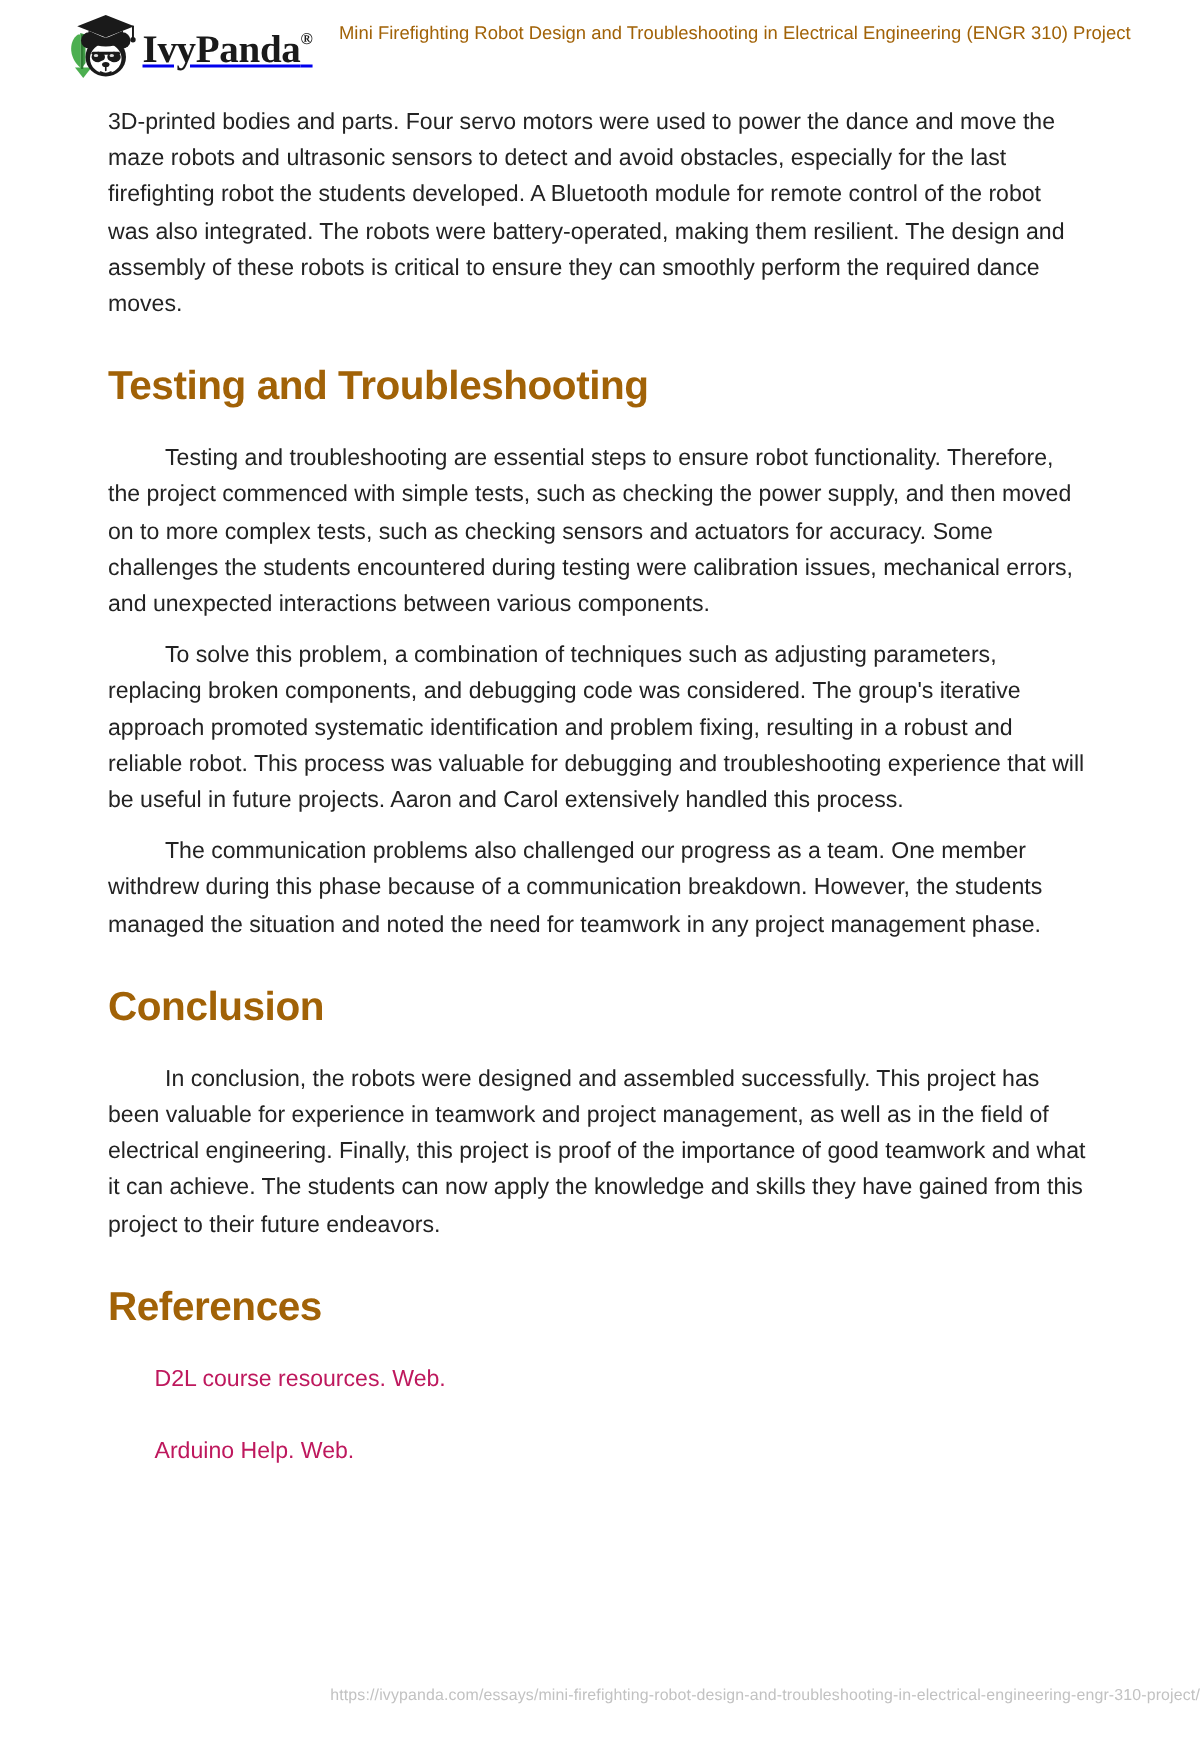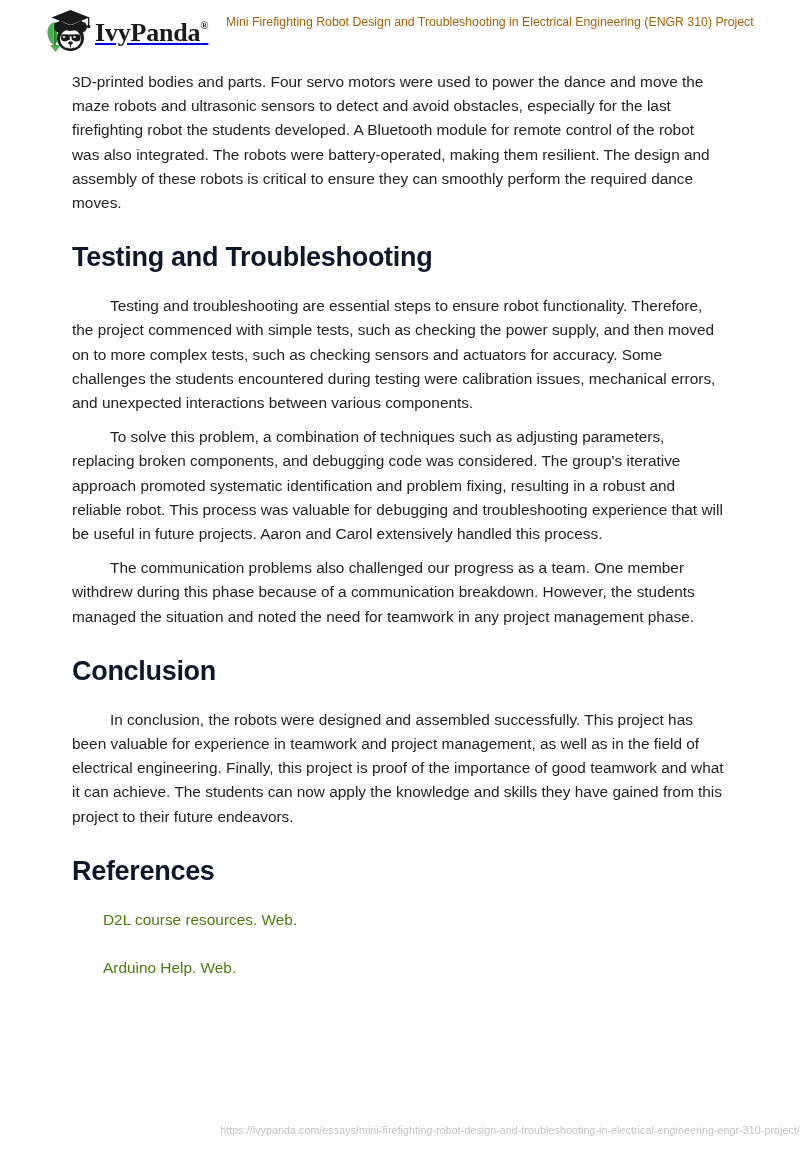--- a/index.html
+++ b/index.html
@@ -91,41 +91,41 @@
     text-indent: 38px;
   }
   .para-gap {
     height: 10px;
   }
   h2.section-heading {
     margin: 0;
     font-size: 27px;
     line-height: 34px;
     font-weight: bold;
-    color: #0f172a;
+    color: #a16207;
     letter-spacing: -0.3px;
     font-family: "Liberation Sans", sans-serif;
   }
   .heading-block-top {
     height: 25px;
   }
   .heading-block-bottom {
     height: 20px;
   }
   .ref-list {
     margin: 0;
     padding: 0;
     list-style: none;
   }
   .ref-item {
     margin: 0 0 24px 0;
     padding-left: 31px;
     font-size: 15.4px;
     line-height: 24.2px;
-    color: #4d7c0f;
+    color: #be185d;
     font-family: "Liberation Sans", sans-serif;
   }
 
   
   .page-footer {
     position: absolute;
     left: 0;
     bottom: 22px;
     width: 800px;
     text-align: right;

